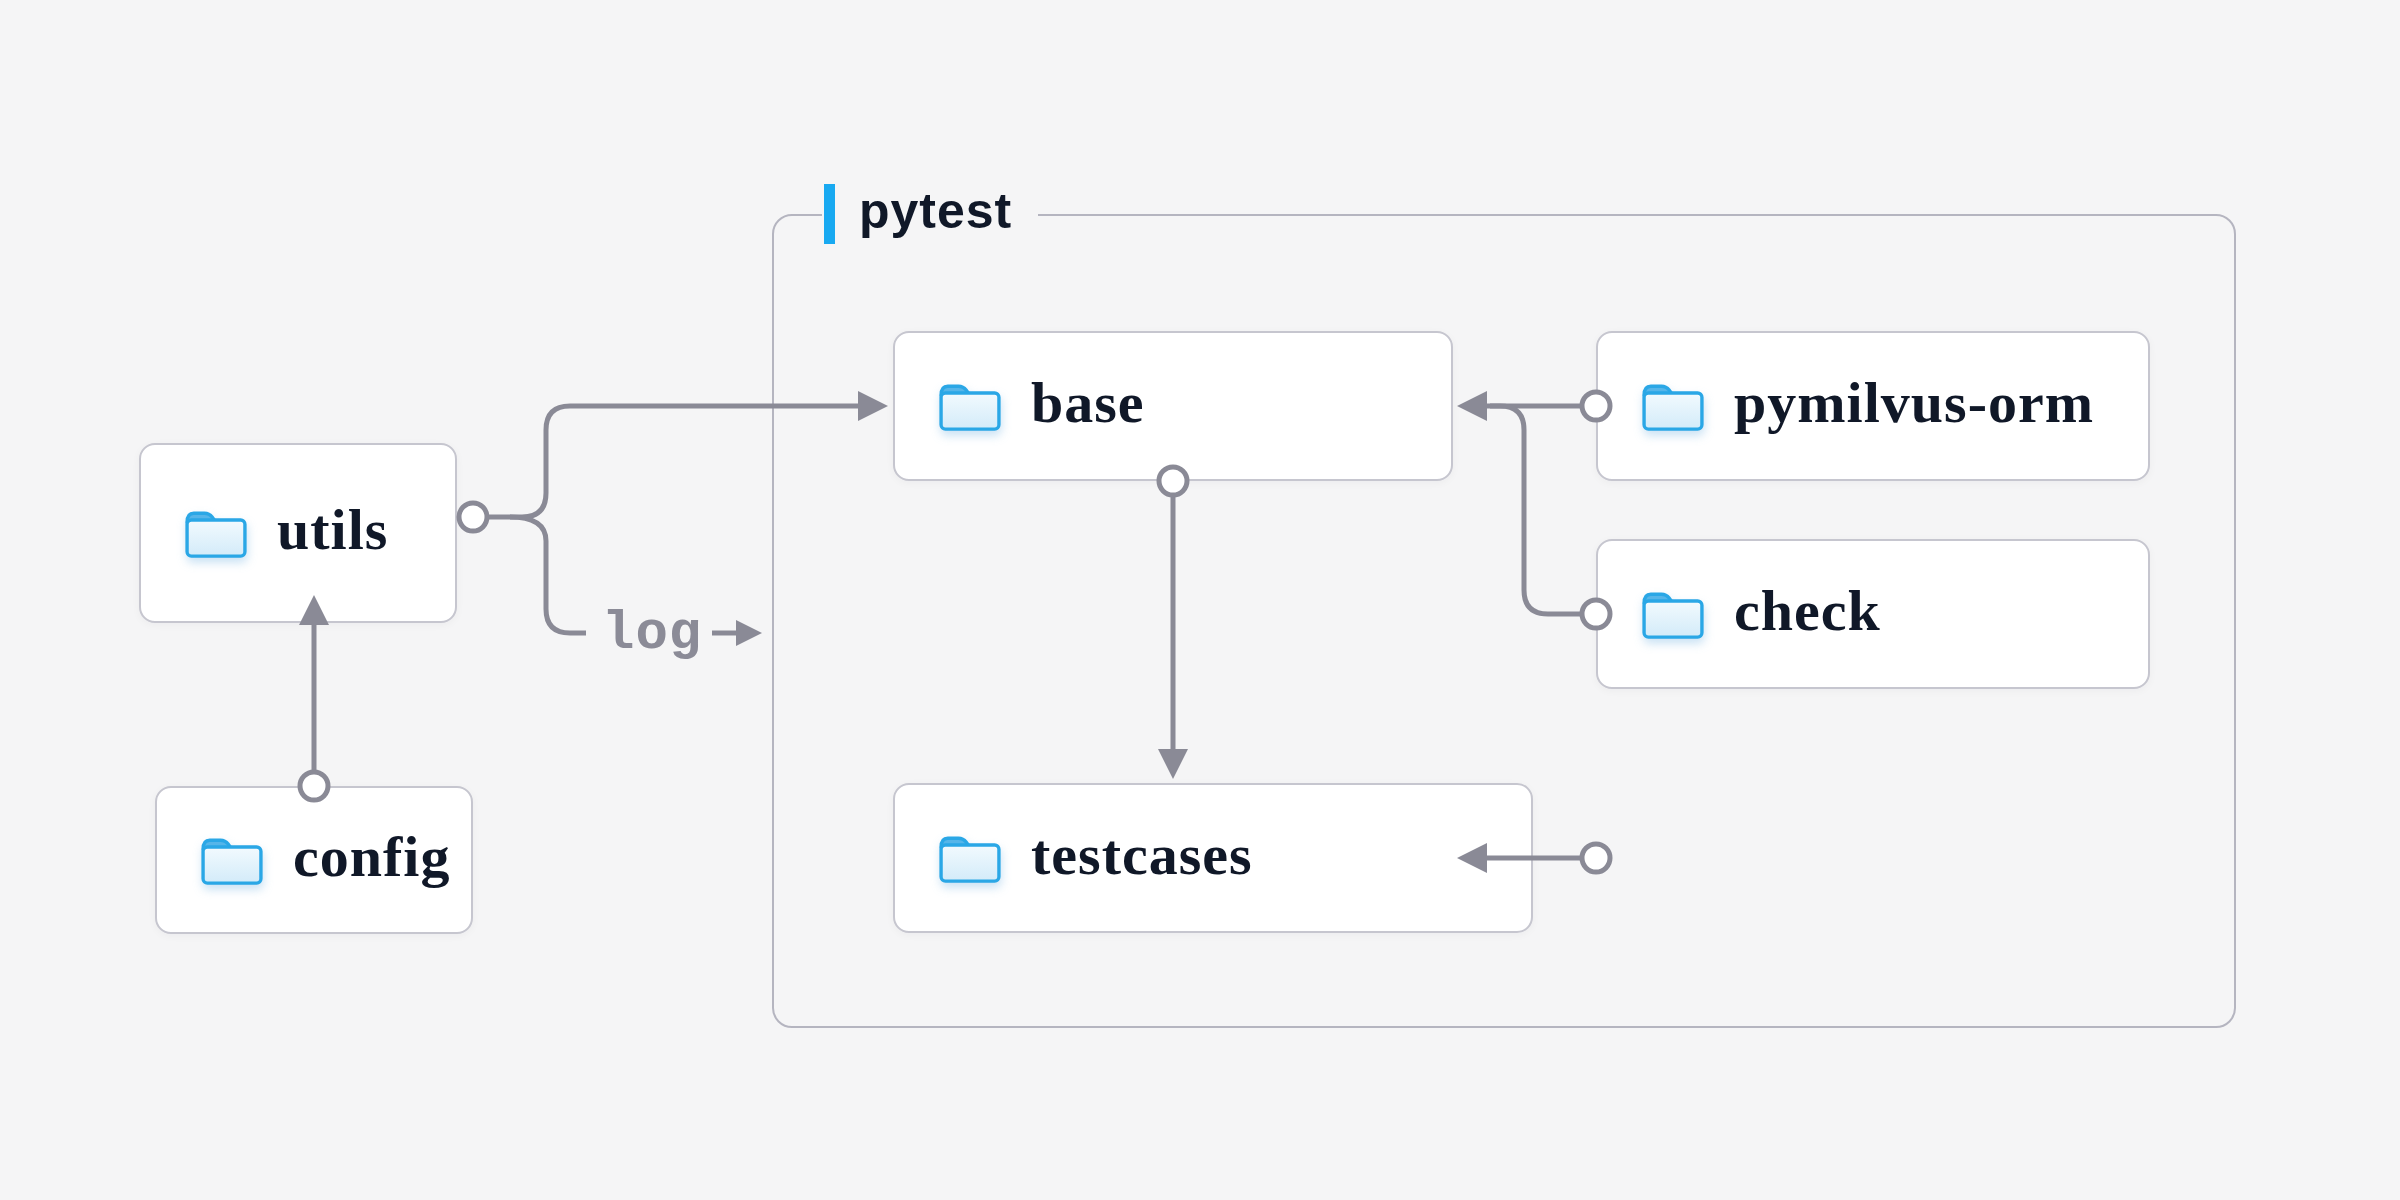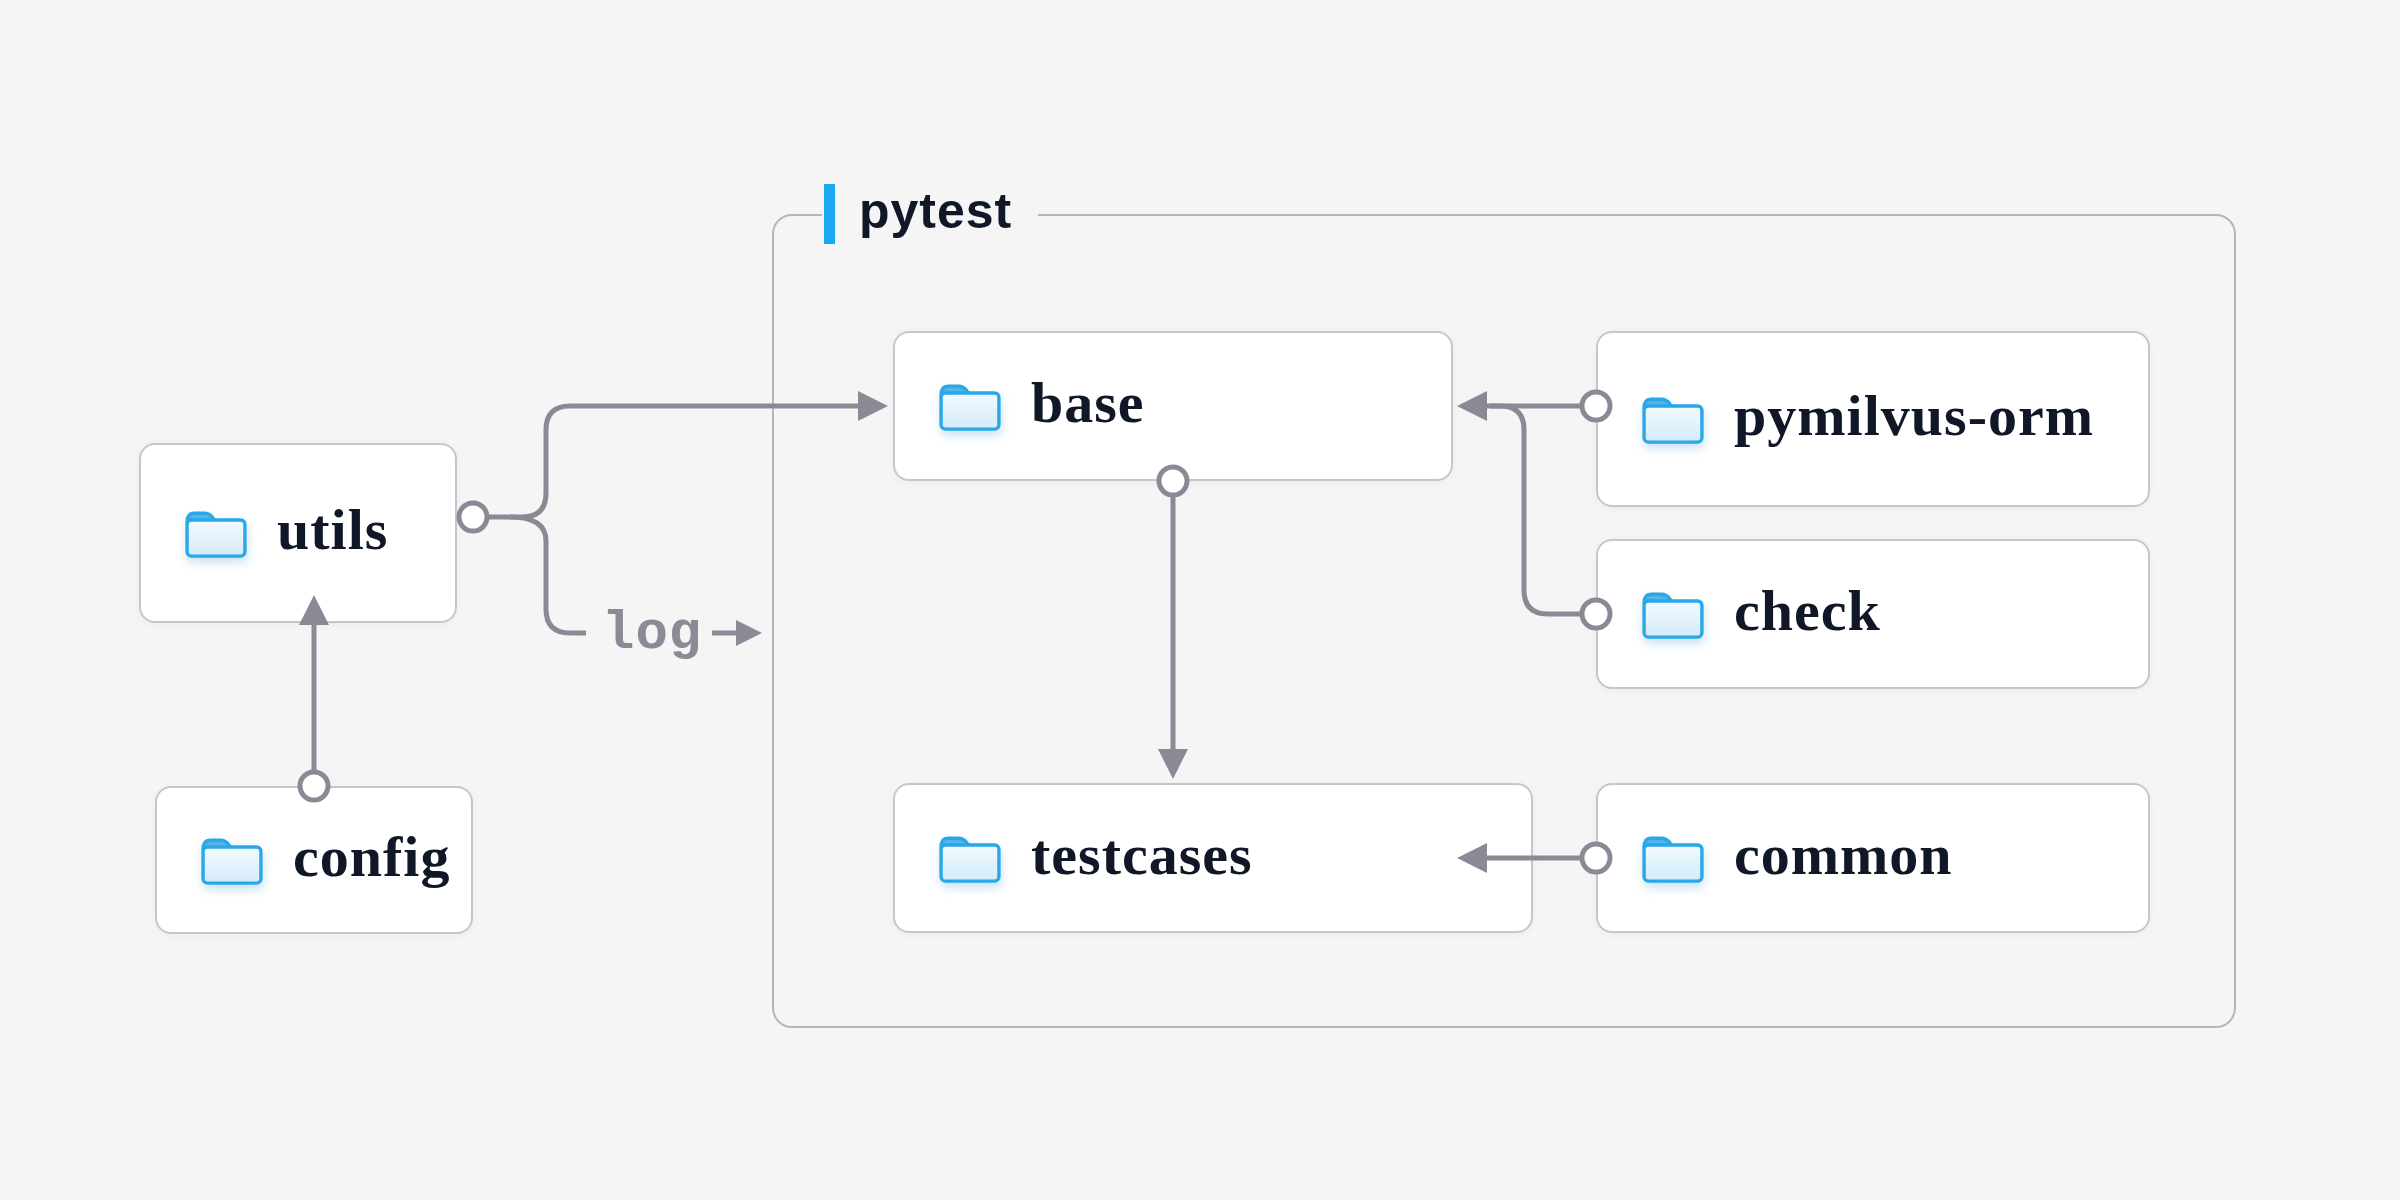--- a/index.html
+++ b/index.html
@@ -35,21 +35,21 @@
     position:absolute;z-index:3;background:var(--node-fill);
     border:2.5px solid var(--node-border);border-radius:16px;
     display:flex;align-items:center;padding-left:42px;gap:28px;
     box-shadow:0 2px 8px rgba(16,24,40,0.04);
     font-family:Liberation Serif, serif;
   }
   .node-utils    {left:139px; top:443px; width:318px; height:180px;}
   .node-config   {left:155px; top:786px; width:318px; height:148px;}
   .node-base     {left:893px; top:331px; width:560px; height:150px;}
   .node-testcases{left:893px; top:783px; width:640px; height:150px;}
-  .node-pymilvus {left:1596px;top:331px; width:554px; height:176px;}
+  .node-pymilvus {left:1596px;top:331px; width:554px; height:150px;}
   .node-check    {left:1596px;top:539px; width:554px; height:150px;}
   .node-common   {left:1596px;top:783px; width:554px; height:150px;}
   .nlabel{font-size:58px;font-weight:700;color:var(--text);letter-spacing:1px;line-height:1;padding-bottom:6px;}
   .folder{flex:0 0 auto;filter:drop-shadow(1px 5px 5px rgba(80,160,220,0.30));}
   .folder-tab{fill:var(--folder-tab);stroke:var(--folder-stroke);}
   .folder-body{stroke:var(--folder-stroke);}
   .fstop1{stop-color:var(--folder-fill-top);}
   .fstop2{stop-color:var(--folder-fill-bottom);}
 
   
@@ -126,27 +126,20 @@
   </div>
 
   <div class="node node-check">
     <svg class="folder" viewBox="0 0 68 56" width="66" height="54">
       <path class="folder-tab" d="M4 17 Q4 7.5 11 7.5 H22 Q27 7.5 30 11.5 L33 15.5 H4 Z" stroke-width="3.5" stroke-linejoin="round"></path>
       <rect class="folder-body" x="4" y="14.5" width="60" height="37.5" rx="4.5" fill="url(#foldergrad)" stroke-width="3.5"></rect>
     </svg>
     <span class="nlabel">check</span>
   </div>
 
-  <div class="node node-common">
-    <svg class="folder" viewBox="0 0 68 56" width="66" height="54">
-      <path class="folder-tab" d="M4 17 Q4 7.5 11 7.5 H22 Q27 7.5 30 11.5 L33 15.5 H4 Z" stroke-width="3.5" stroke-linejoin="round"></path>
-      <rect class="folder-body" x="4" y="14.5" width="60" height="37.5" rx="4.5" fill="url(#foldergrad)" stroke-width="3.5"></rect>
-    </svg>
-    <span class="nlabel">common</span>
-  </div>
 
   <div class="log-label">log</div>
 
   <svg class="wires" width="2400" height="1200" viewBox="0 0 2400 1200">
 
     <g>
       <path class="edge" d="M314 771 V625"></path>
       <polygon class="arrow" points="314,595 299,625 329,625"></polygon>
       <circle class="port" cx="314" cy="786" r="14"></circle>
     </g>

